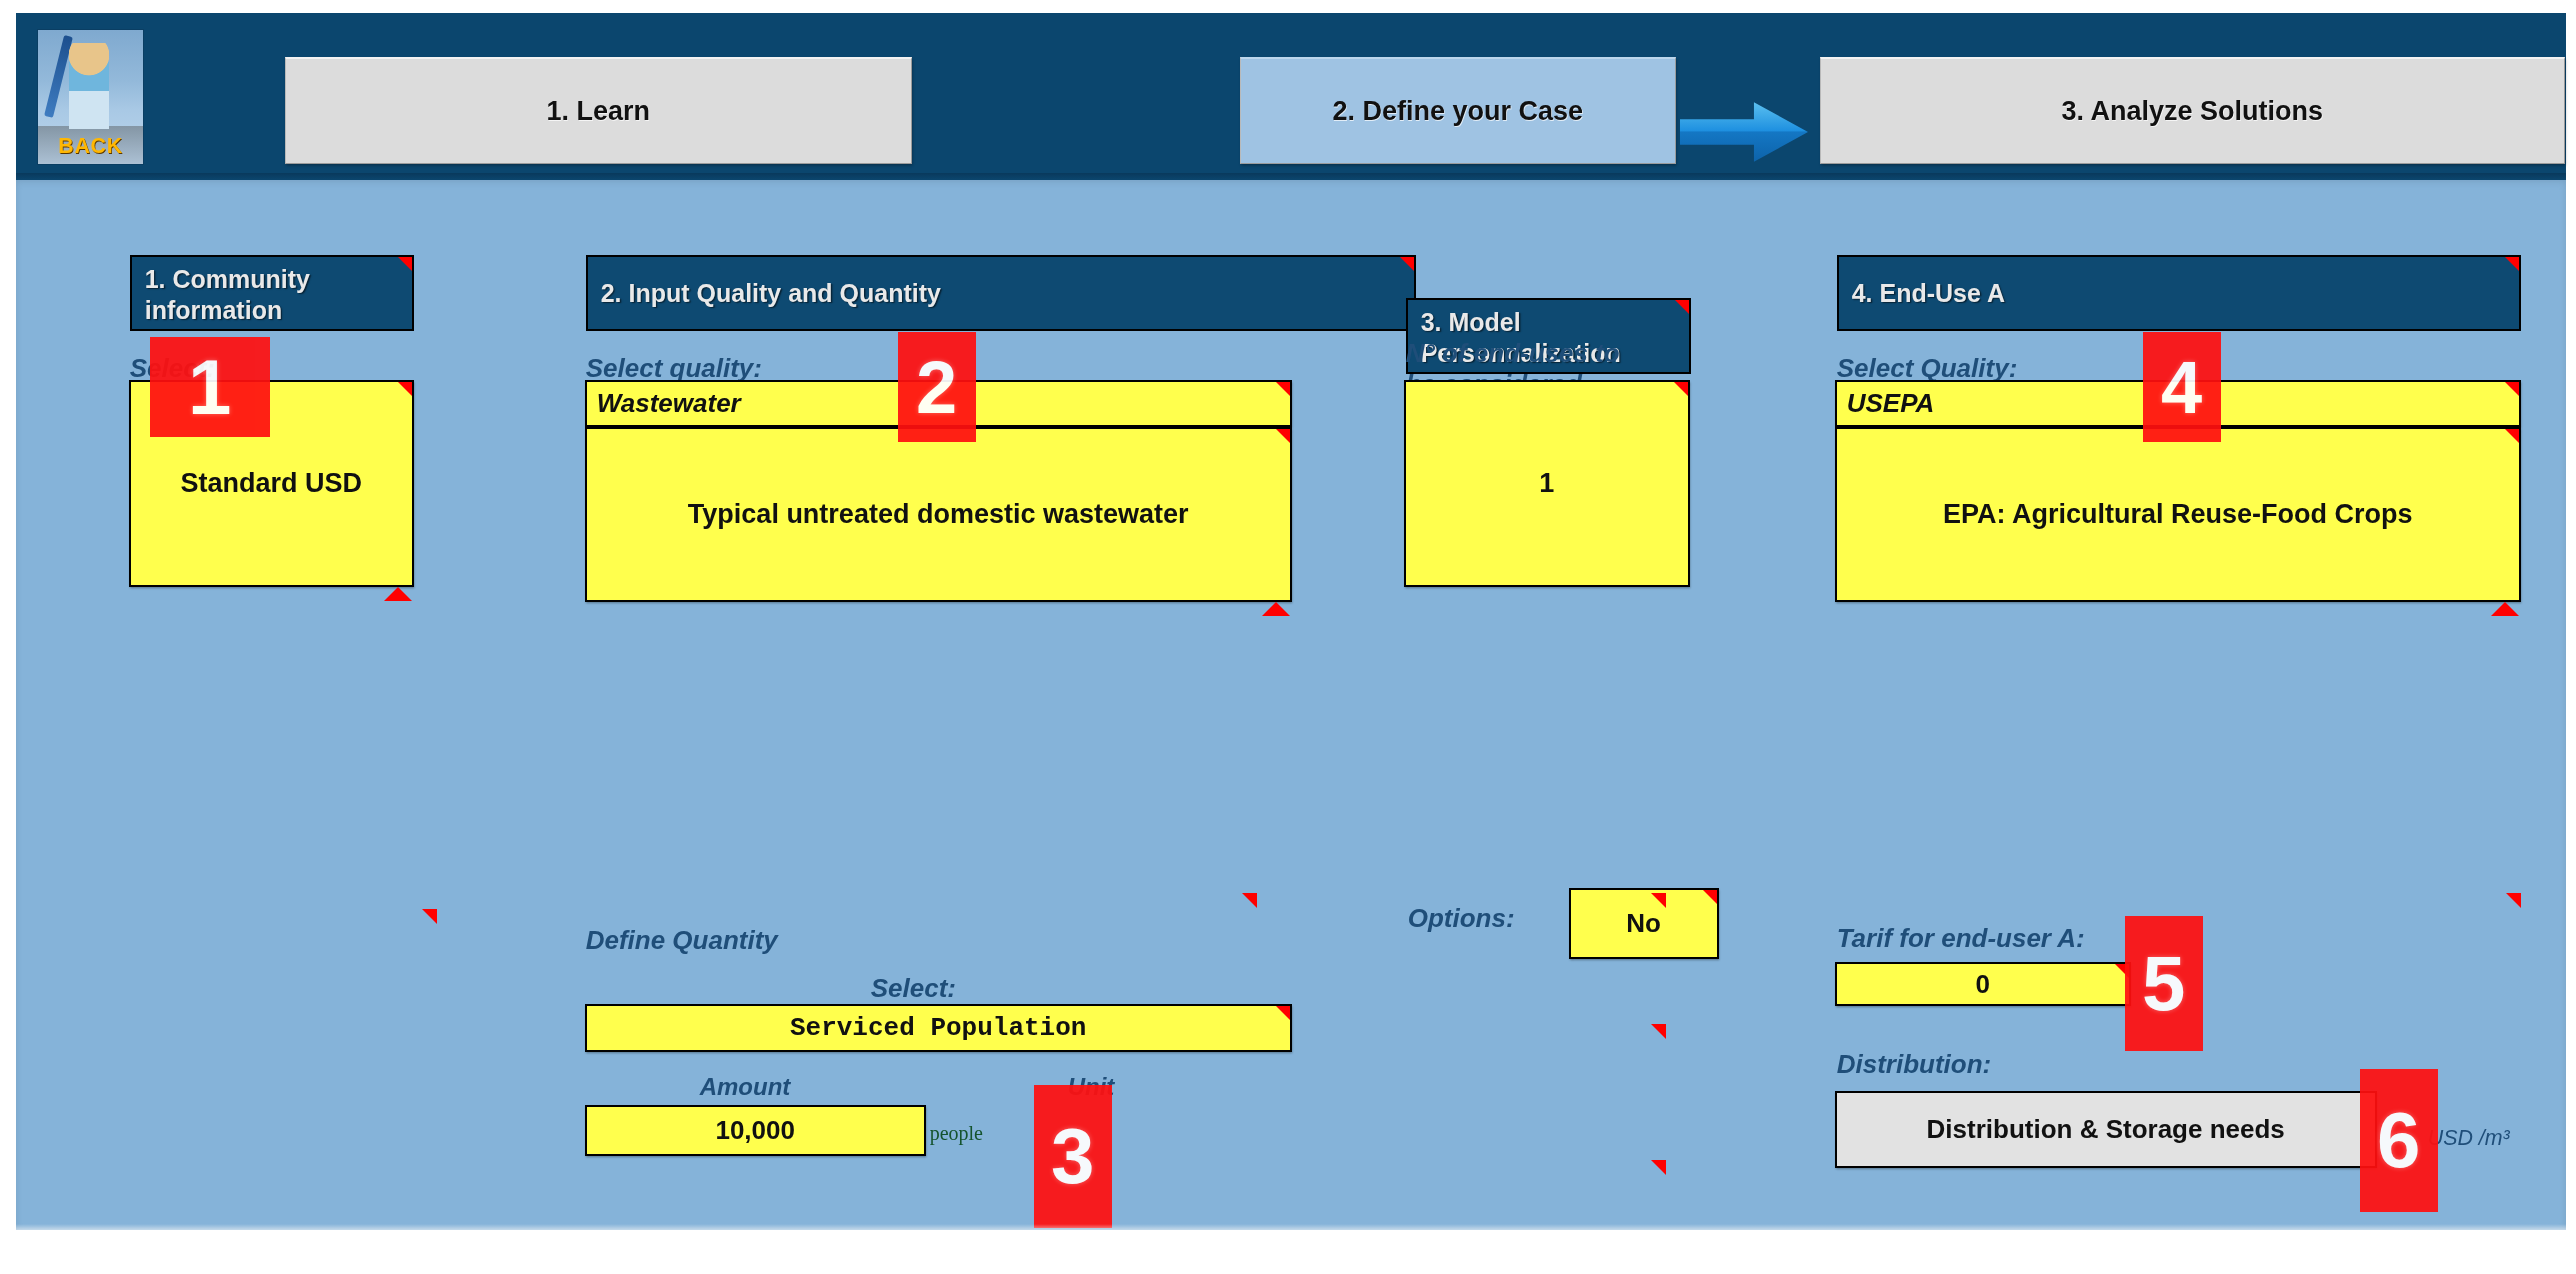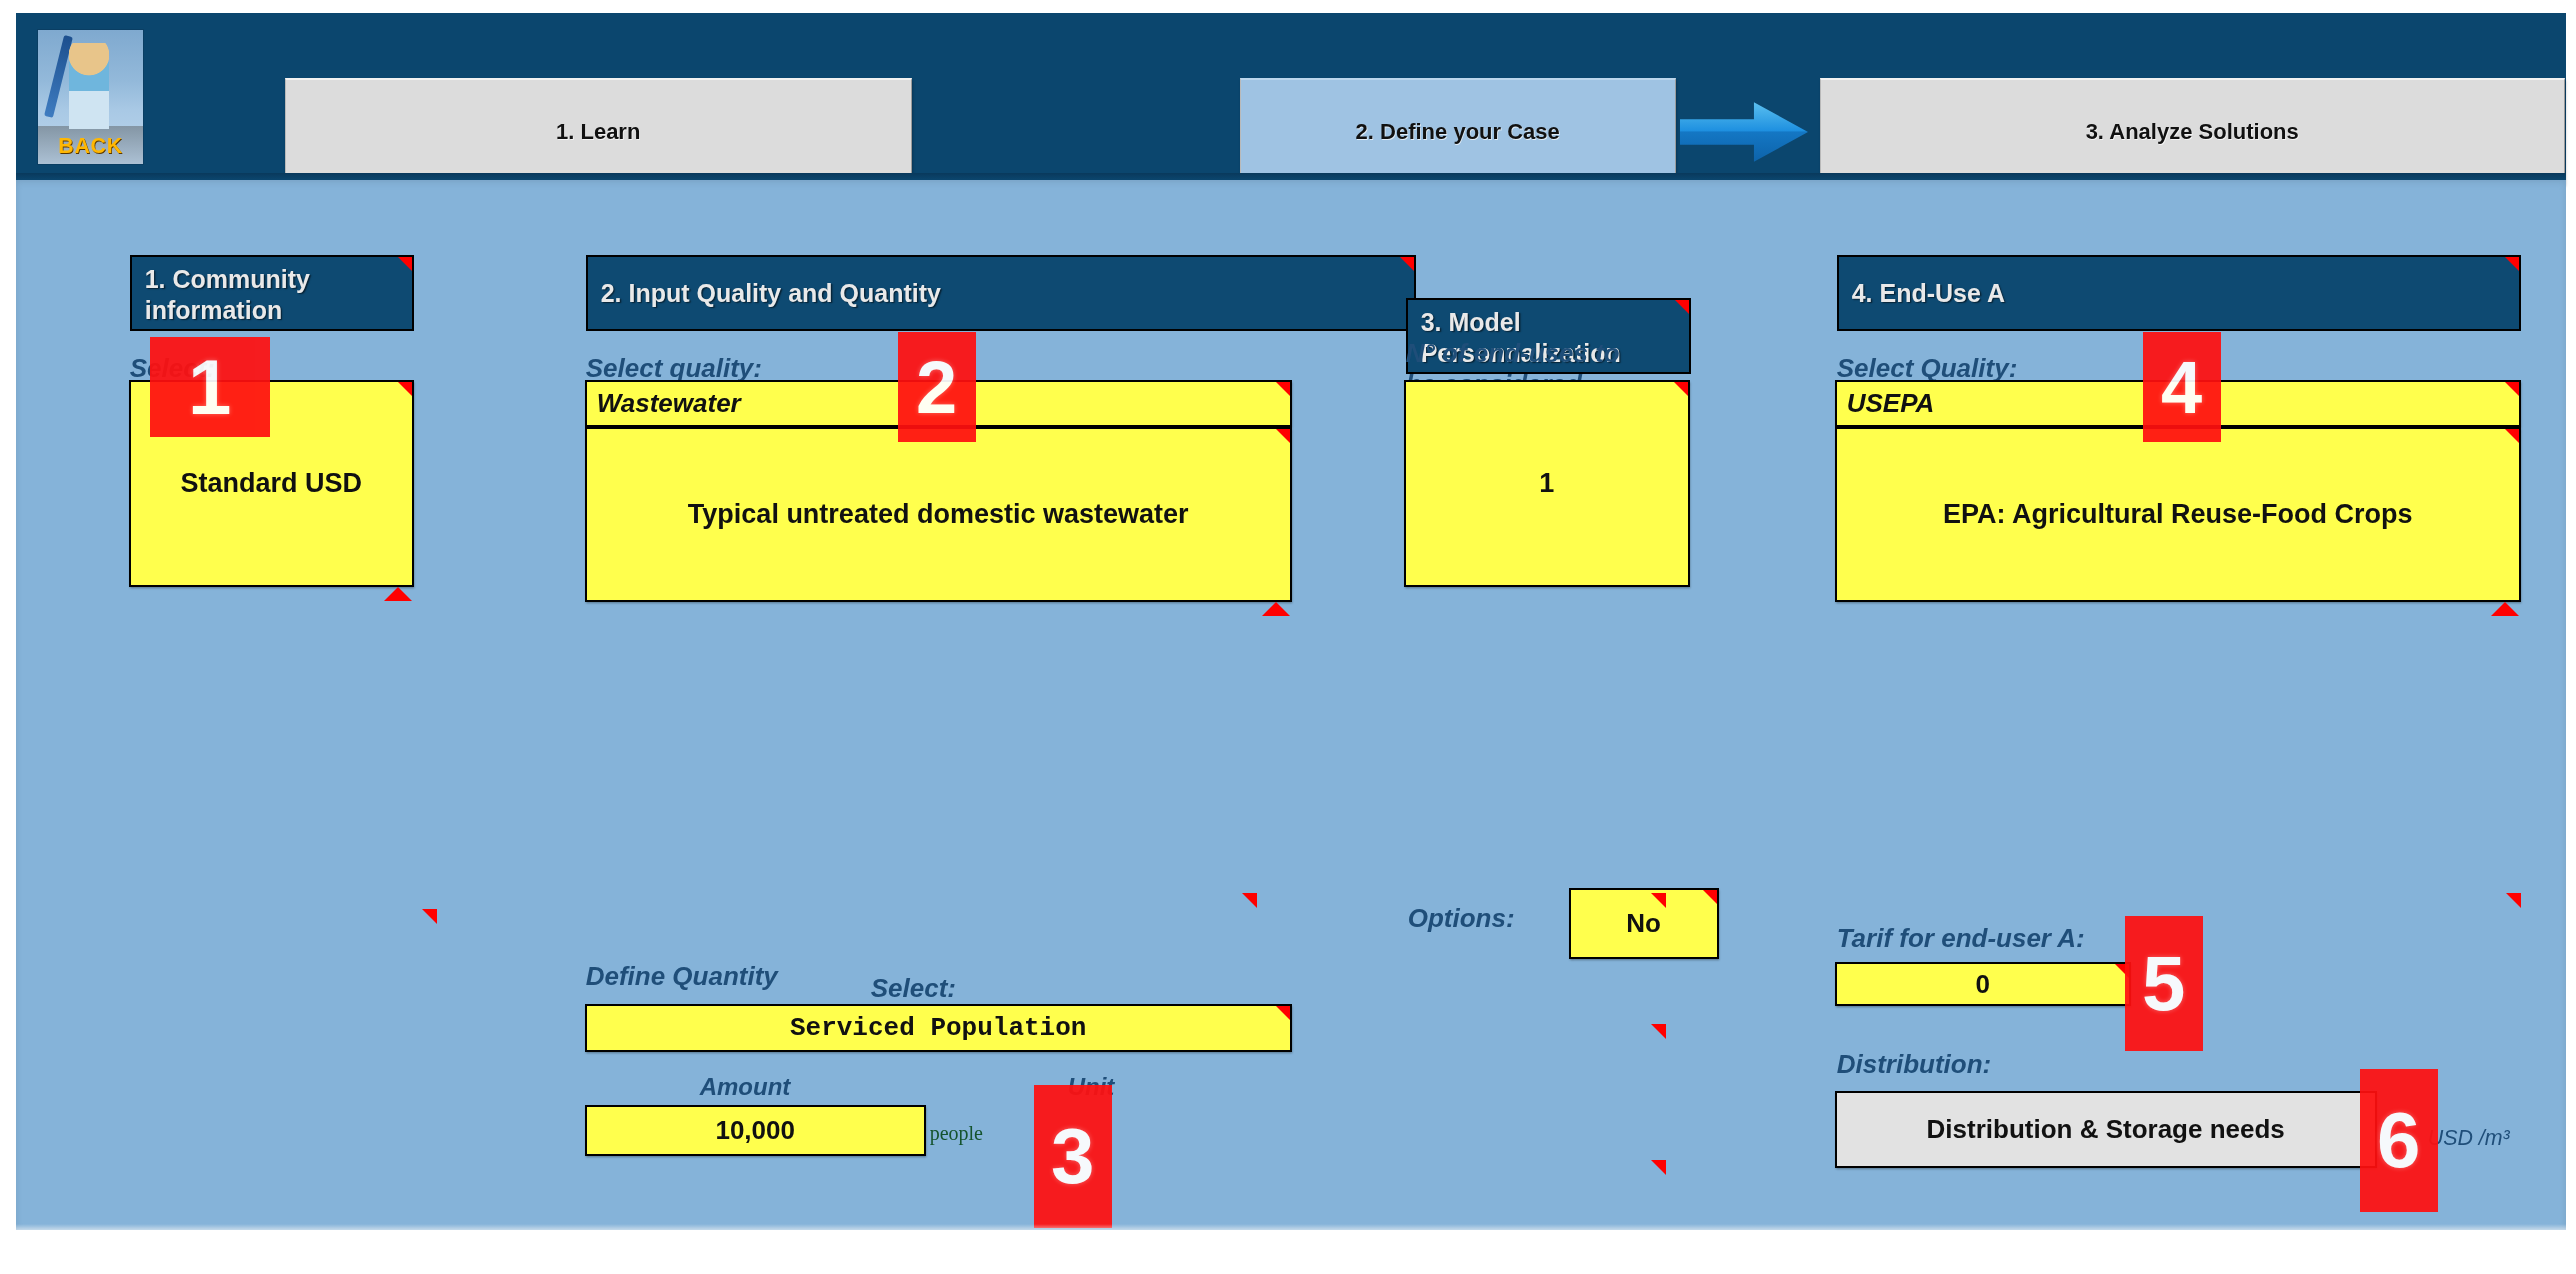--- a/index.html
+++ b/index.html
@@ -103,24 +103,23 @@
     border-top: 2.1px solid #f2f2f2;
     border-left: 0.7px solid #b9b9b9;
     border-right: 0.7px solid #9b9b9b;
     border-bottom: 0.7px solid #9b9b9b;
     box-shadow: 1.4px 2.1px 2.9px rgba(0,0,0,.35);
     display: flex;
     align-items: center;
     justify-content: center;
     color: #111111;
     font-weight: bold;
-    font-size: 22px;
+    font-size: 27px;
     text-shadow: 0.7px 0.7px 0 rgba(255,255,255,.7);
     box-sizing: border-box;
-    margin-top: 21px;
   }
   .tab.active {
     background: #9fc3e3;
     border-top: 2.1px solid #bcd6ec;
   }
   #tab-learn   { left: 269px;  width: 627px; }
   #tab-define  { left: 1224px; width: 436px; }
   #tab-analyze { left: 1804px; width: 745px; }
 
   .nav-arrow {
@@ -317,21 +316,21 @@
     <div class="cell big" style="left:569px; top:247px; width:707px; height:175px;">
       <span>Typical untreated domestic wastewater</span>
       <div class="corner" style="right:0; top:0;"></div>
       <div class="corner sw" style="right:0; bottom:-15.7px;"></div>
     </div>
 
     <div class="badge" style="left:882px; top:152px; width:78px; height:110px; font-size:74px;">
       <span>2</span>
     </div>
 
-    <div class="lbl" style="left:570px; top:745px;margin-top:36px;">Define Quantity</div>
+    <div class="lbl" style="left:570px; top:745px;">Define Quantity</div>
 
     <div class="lbl" style="left:855px; top:793px;">Select:</div>
 
     <div class="cell" style="left:569px; top:824px; width:707px; height:48px; font-style:normal;font-family:Liberation Mono, monospace;">
       <span>Serviced Population</span>
       <div class="corner" style="right:0; top:0;"></div>
     </div>
 
     <div class="lbl" style="left:684px; top:893px; font-size:24px;">Amount</div>
 

